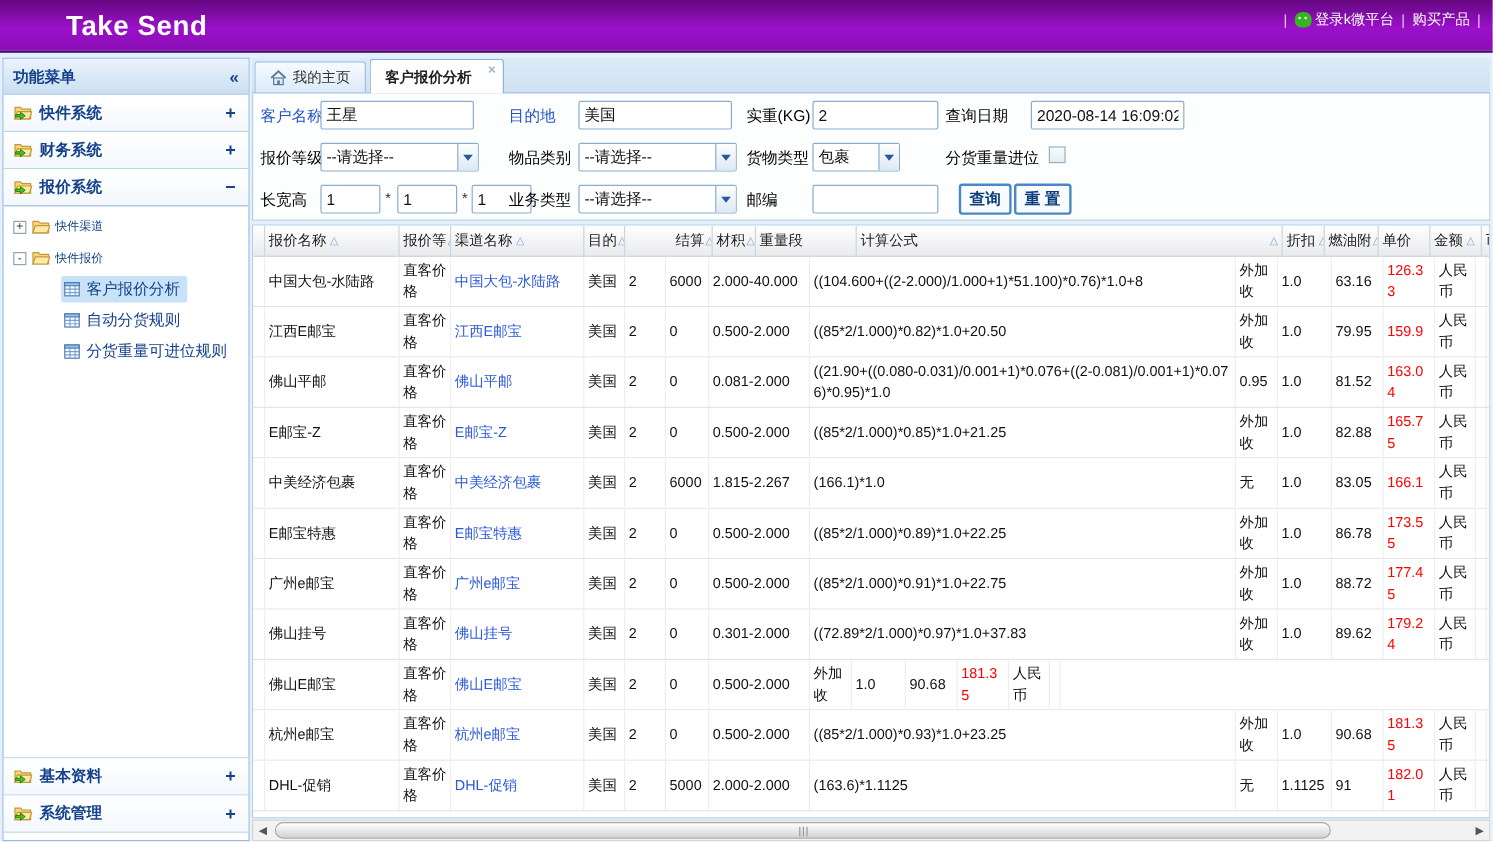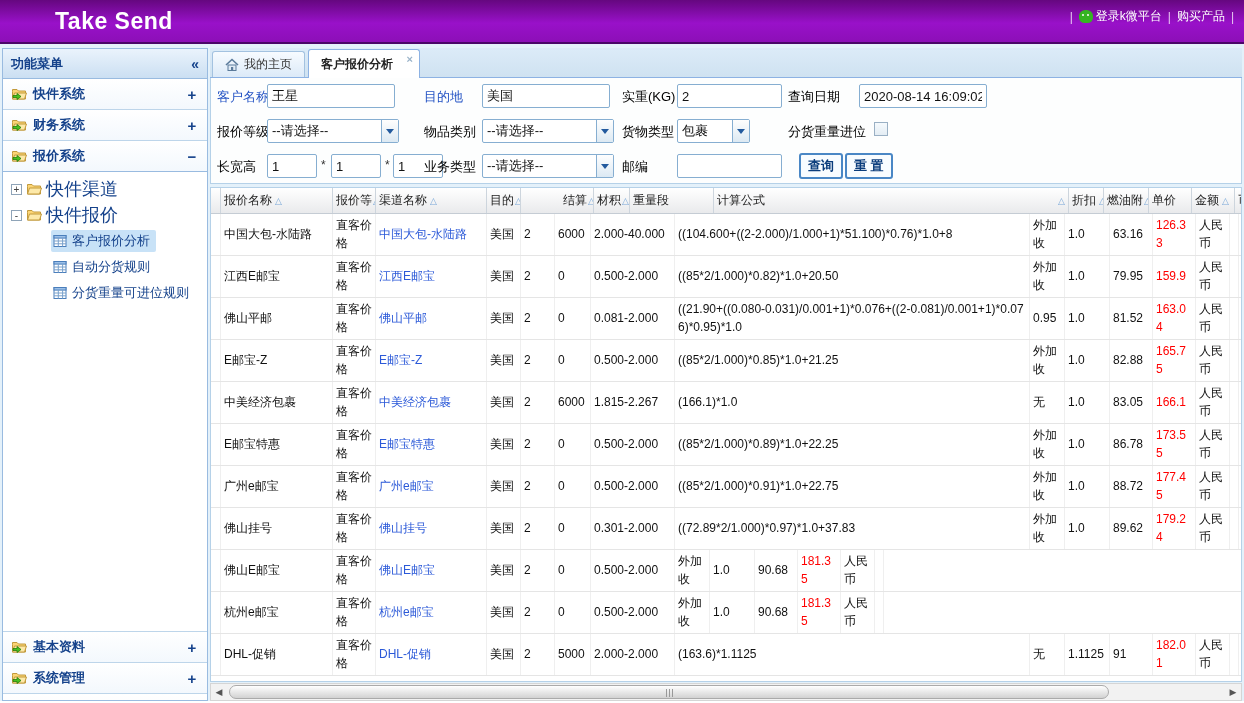--- a/index.html
+++ b/index.html
@@ -29,21 +29,21 @@
   .side-hd .col { color:#15428b; font-weight:bold; font-size:14px; cursor:pointer; }
   .acc-item { height:31px; display:flex; align-items:center; padding:0 8px; gap:6px;
     border-bottom:1px solid #bdd5ea; background:linear-gradient(#ffffff,#f3f8fd); cursor:pointer; }
   .acc-item .lbl { flex:1; font-weight:bold; color:#15428b; font-size:13px; }
   .acc-item .tg { color:#15428b; font-weight:bold; font-size:15px; width:14px; text-align:center; }
   .acc-item.open { border-bottom:1px solid #99bbe0; }
   .tree { flex:1; overflow:hidden; padding-top:4px; }
   .tree-row { height:26px; display:flex; align-items:center; gap:4px; padding-left:8px; cursor:pointer; }
   .tree-row .exp { width:11px; height:11px; border:1px solid #8fa4b8; background:#fff; color:#444;
     font-size:10px; line-height:9px; text-align:center; flex:none; }
-  .tree-row .nlbl { color:#15428b; font-size:18px;text-align:right; }
+  .tree-row .nlbl { color:#15428b; font-size:10px;text-align:right; }
   .tree-leaf { height:26px; display:flex; align-items:center; gap:5px; padding-left:48px; cursor:pointer; }
   .tree-leaf .leaf-box { display:flex; align-items:center; gap:5px; padding:2px 6px 2px 2px; border-radius:2px; }
   .tree-leaf.sel .leaf-box { background:#c8e2f7; }
   .tree-leaf .nlbl { color:#15428b; font-size:13px; }
   .side-bottom { border-top:1px solid #bdd5ea; }
   .side-bottom .acc-item { border-top:0; }
   .partial-row { height:6px; overflow:hidden; }
   .icon16 { width:16px; height:16px; flex:none; }
   .icon14 { width:14px; height:14px; flex:none; }
 
@@ -527,20 +527,21 @@
           </div>
           <div class="gr">
             <div class="gc" style="width: 10px;"></div>
             <div class="gc" style="width: 112px;">杭州e邮宝</div>
             <div class="gc" style="width: 43px;">直客价格</div>
             <div class="gc link" style="width: 111px;">杭州e邮宝</div>
             <div class="gc" style="width: 34px;">美国</div>
             <div class="gc" style="width: 34px;">2</div>
             <div class="gc" style="width: 36px;">0</div>
             <div class="gc" style="width: 84px;">0.500-2.000</div>
+            <div class="gc" style="width: 355px;">((85*2/1.000)*0.93)*1.0+23.25</div>
             <div class="gc" style="width: 35px;">外加收</div>
             <div class="gc" style="width: 45px;">1.0</div>
             <div class="gc" style="width: 43px;">90.68</div>
             <div class="gc red" style="width: 43px;">181.35</div>
             <div class="gc" style="width: 34px;">人民币</div>
             <div class="gc" style="width: 9px;"></div>
           </div>
           <div class="gr">
             <div class="gc" style="width: 10px;"></div>
             <div class="gc" style="width: 112px;">DHL-促销</div>

